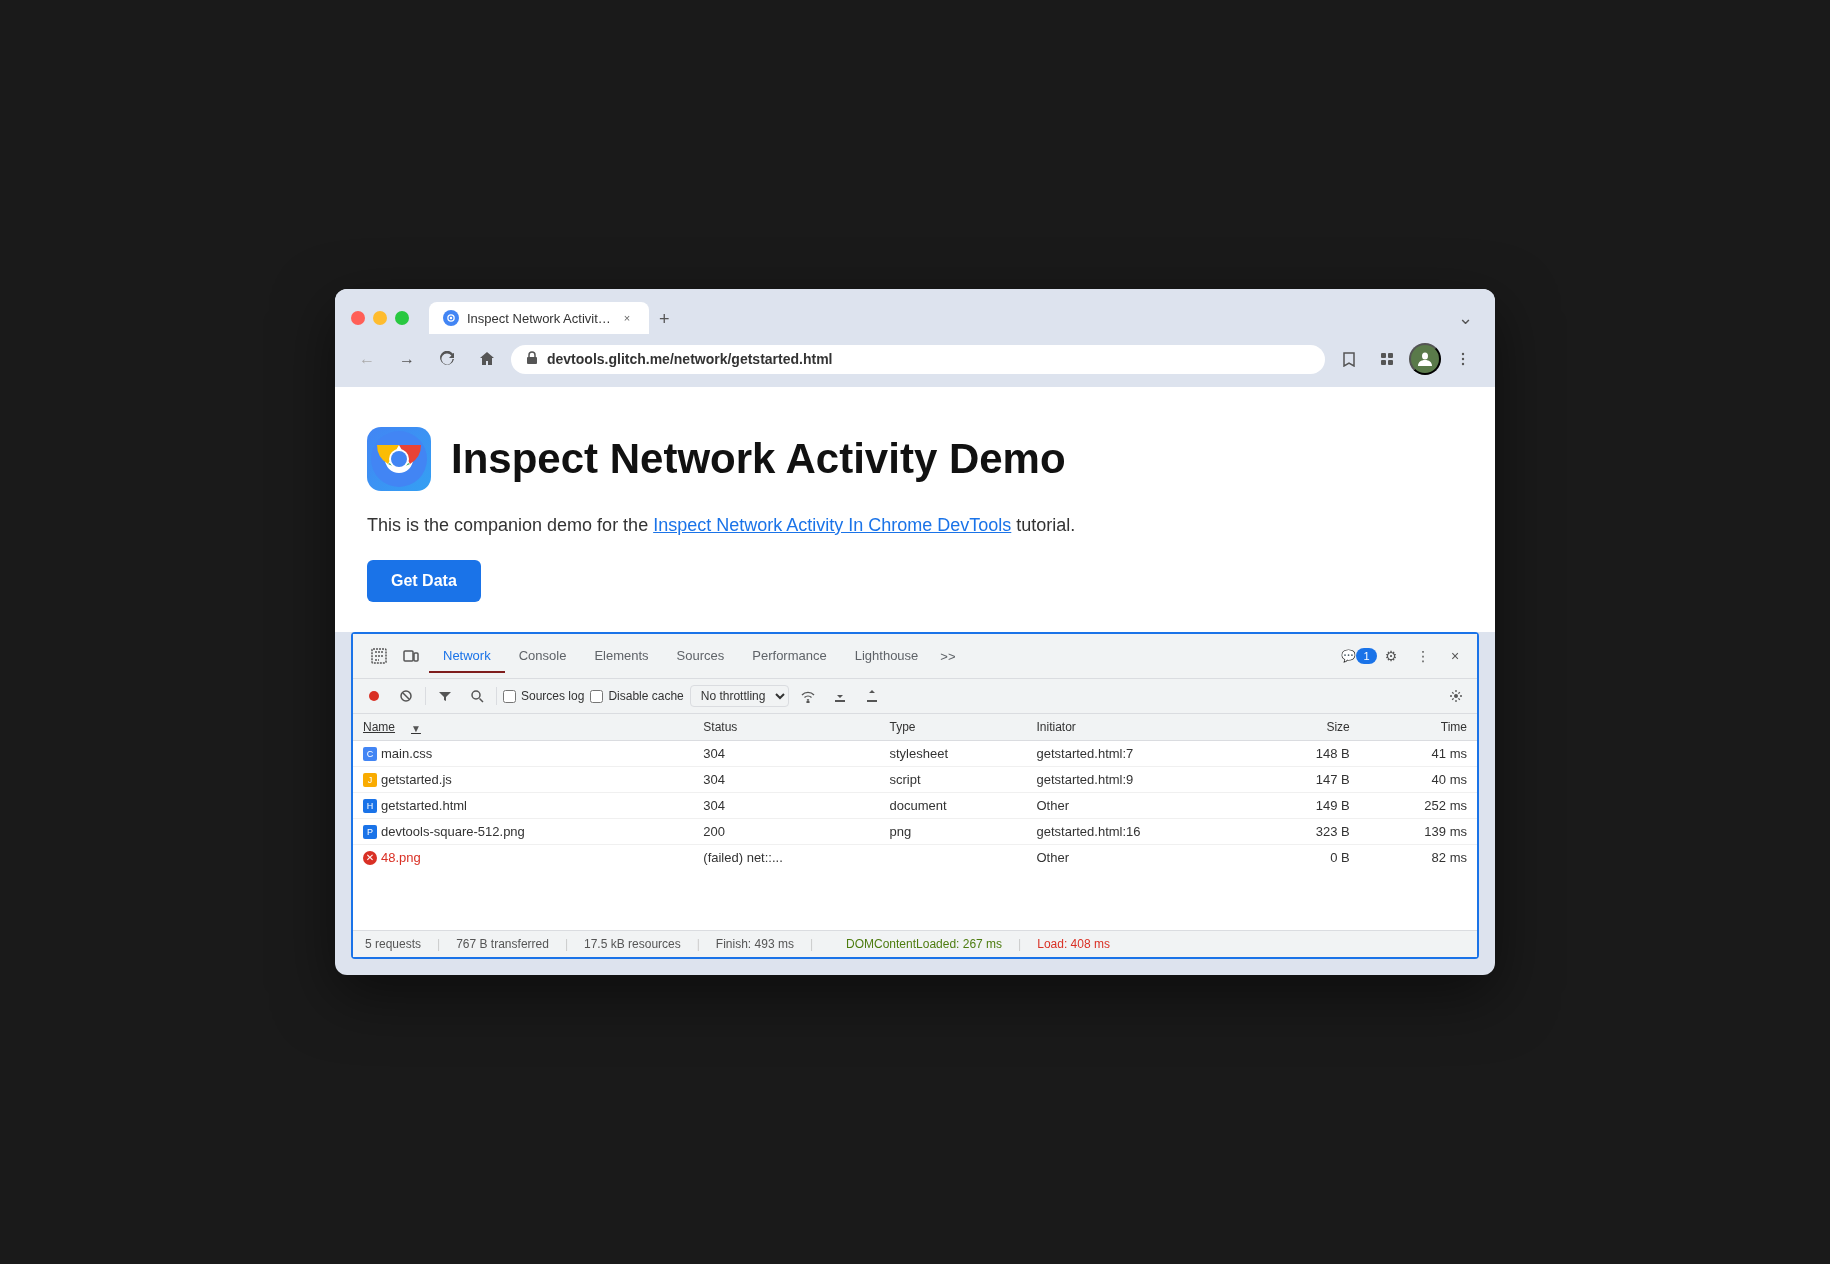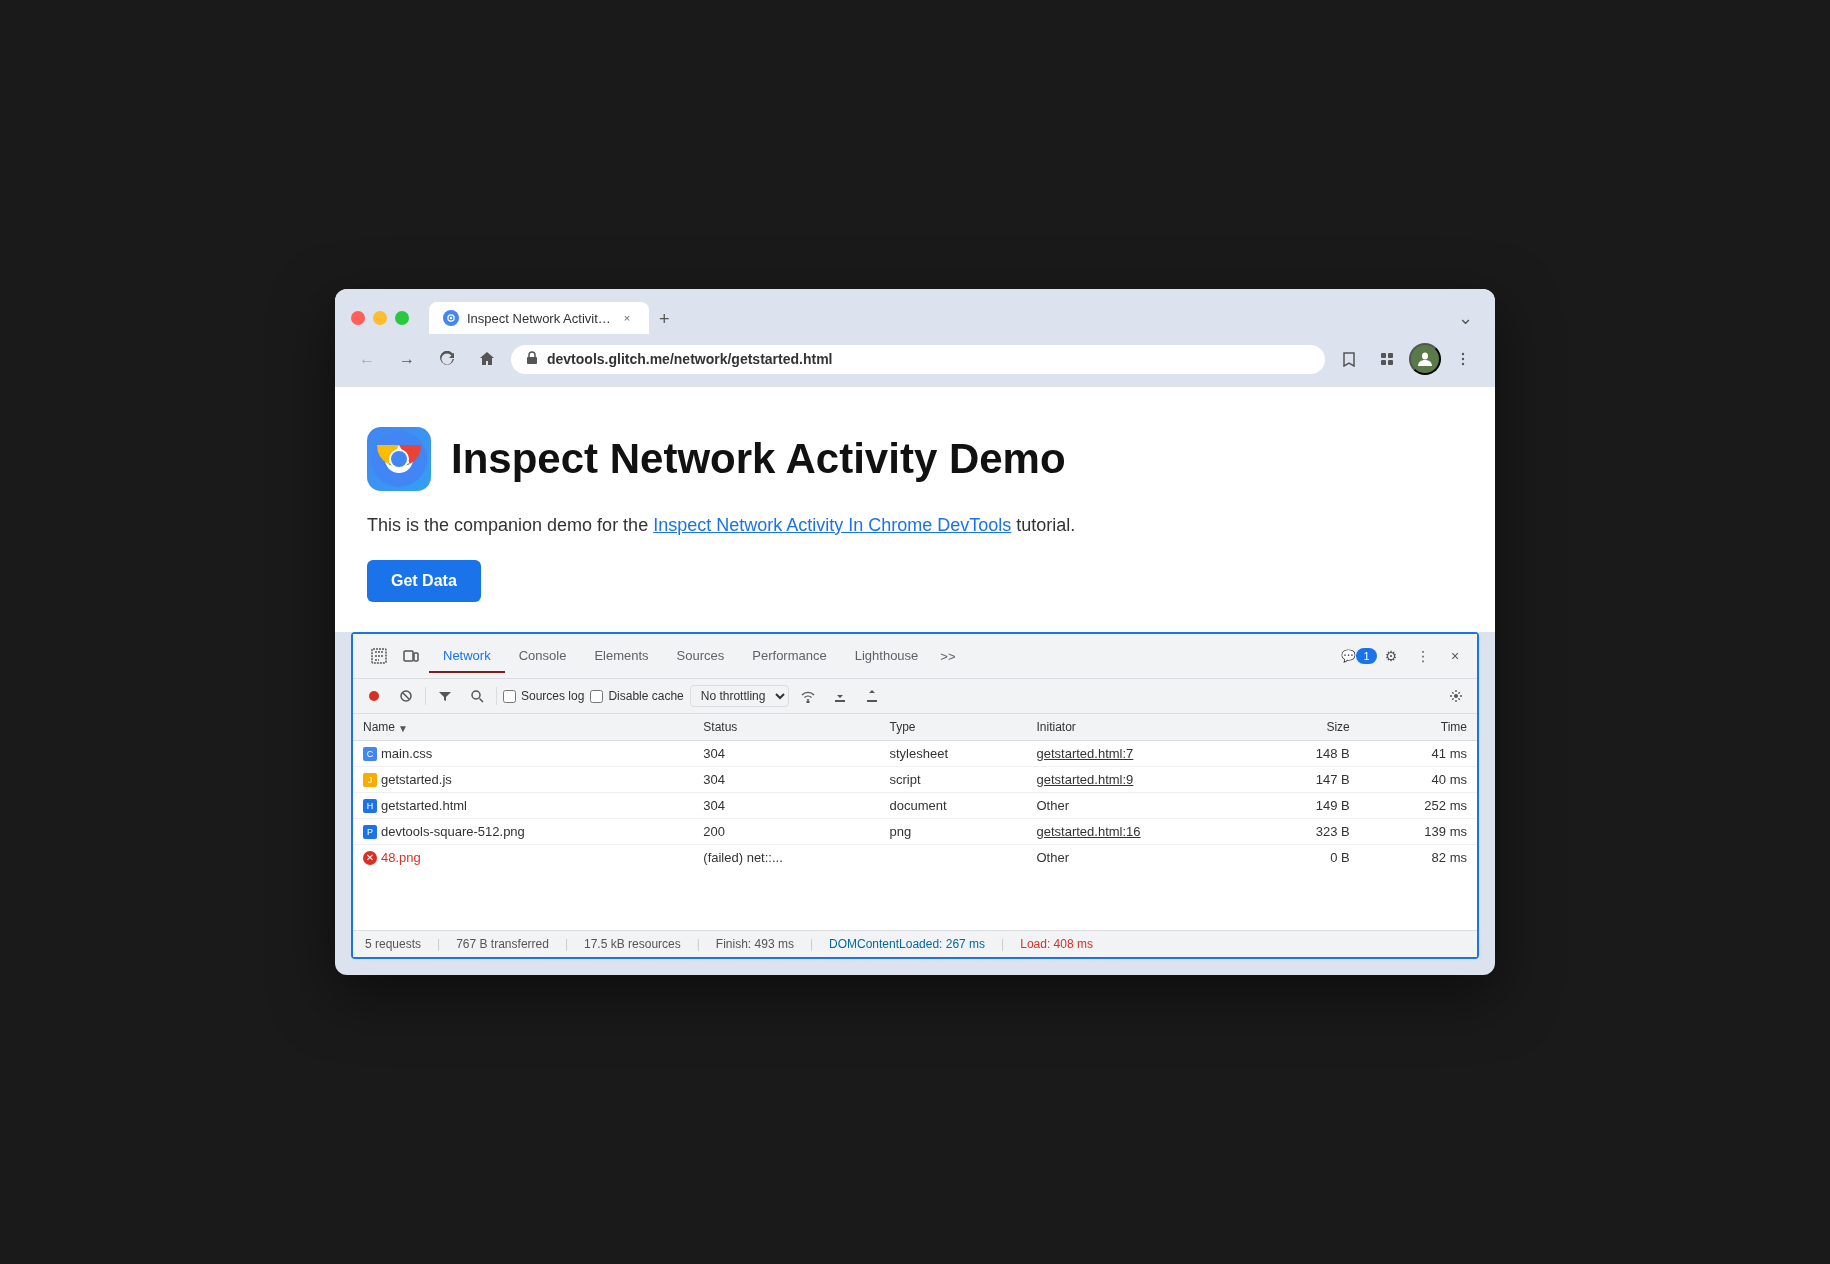--- a/index.html
+++ b/index.html
@@ -353,39 +353,40 @@
       font-size: 11px;
       vertical-align: middle;
     }
     .file-icon.css { background: #4285f4; color: white; border-radius: 2px; font-size: 9px; }
     .file-icon.js { background: #f9ab00; color: white; border-radius: 2px; font-size: 9px; }
     .file-icon.html { background: #1a73e8; color: white; border-radius: 2px; font-size: 9px; }
     .file-icon.png { background: #1a73e8; color: white; border-radius: 2px; font-size: 9px; }
     .file-icon.err { background: #d93025; color: white; border-radius: 50%; font-size: 10px; }
     .name-col { display: flex; align-items: center; }
     .failed-text { color: #d93025; }
-    .link-text { color: #1a73e8; text-decoration: underline; cursor: pointer; }
+    .link-text { color: #1a73e8; cursor: pointer; }
     .gray-text { color: #999; }
     .status-bar {
       display: flex;
       align-items: center;
       gap: 16px;
       padding: 6px 12px;
       background: #f1f3f4;
       border-top: 1px solid #dadce0;
       font-size: 12px;
       color: #555;
     }
     .status-sep { color: #ccc; }
-    .status-blue { color: #0369a1; }
+    .status-blue { color: #4d7c0f; margin-left: 17px; }
     .status-red { color: #d93025; }
     .name-header {
       display: flex;
       align-items: flex-end;
-      gap: 3px;
+      gap: 16px;
+      text-decoration: underline;
     }
     .filter-arrow { font-size: 10px; color: #555; }
     
     .chrome-circle {
       width: 60px;
       height: 60px;
     }
   </style>
 </head>
 <body>

